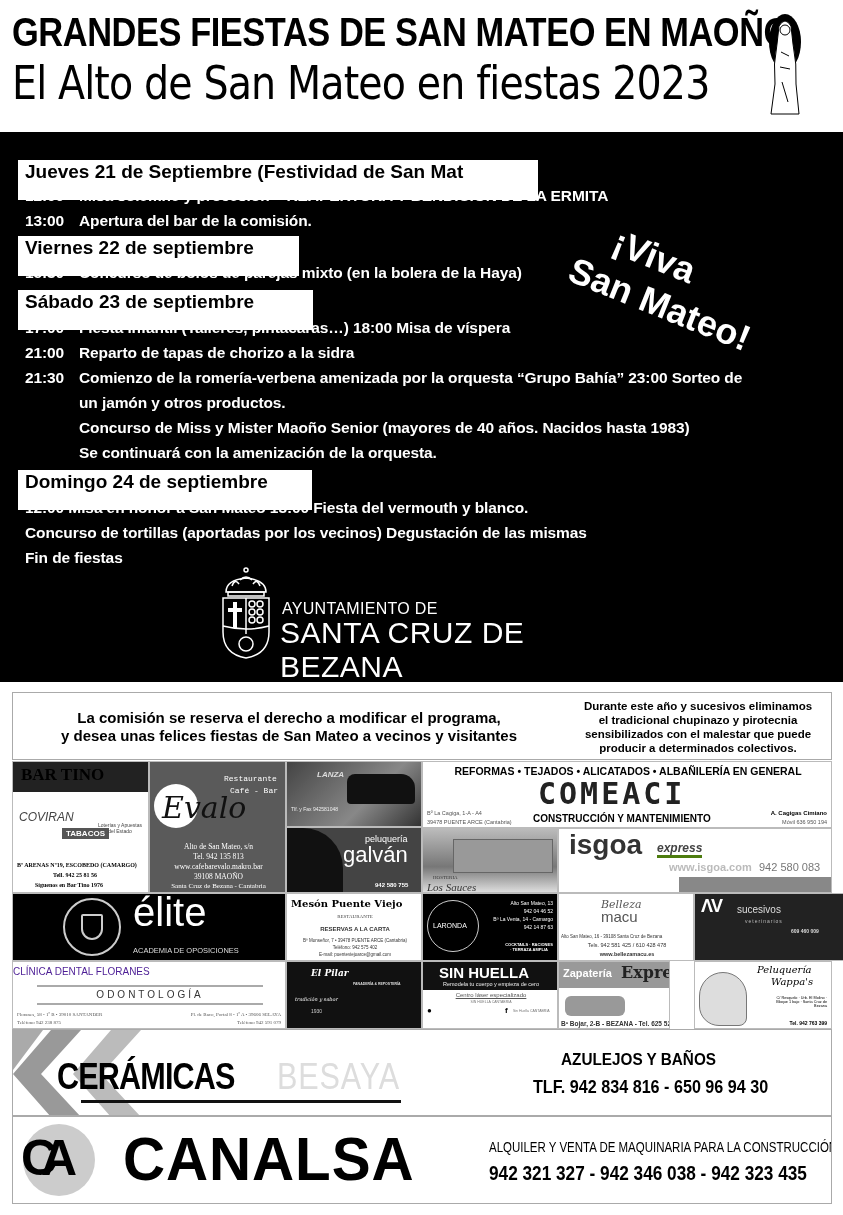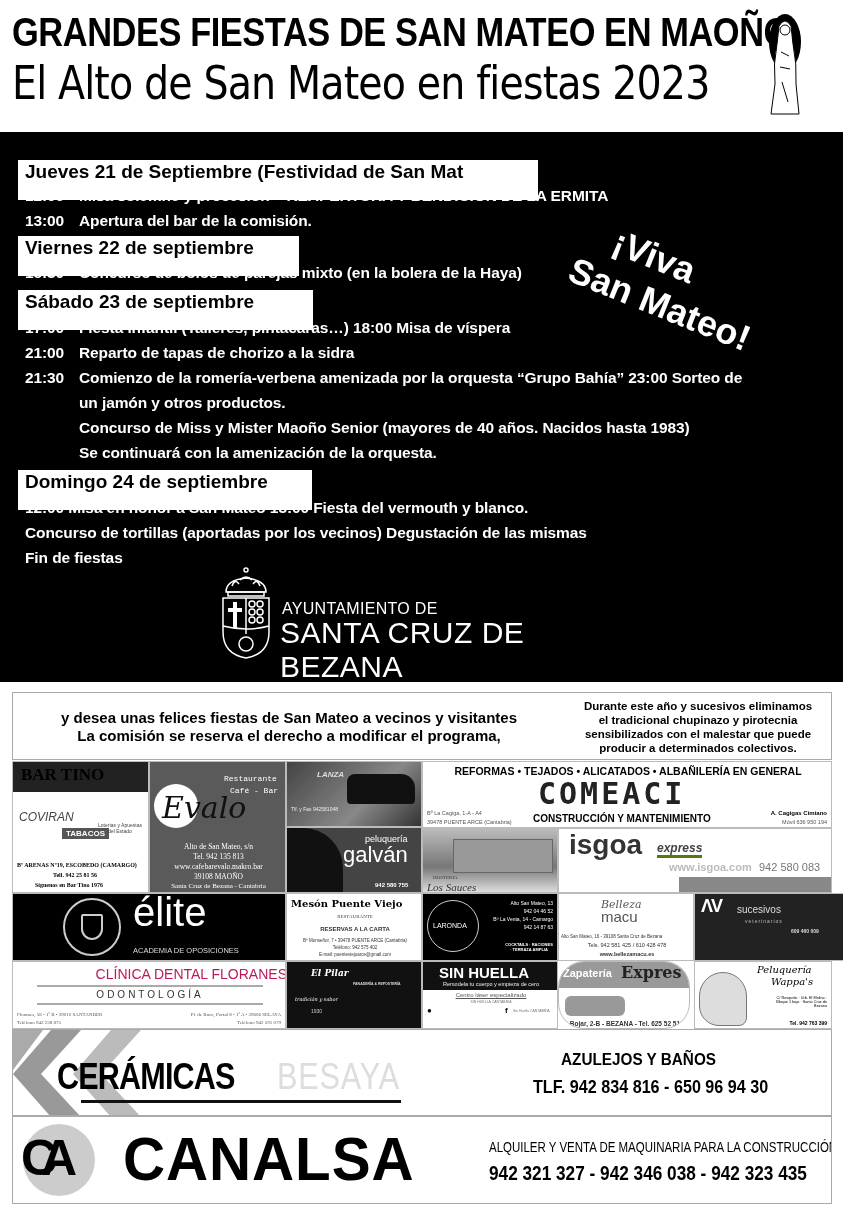--- a/index.html
+++ b/index.html
@@ -98,22 +98,22 @@
       </g>
       <path d="M15 38 h4 v6 h5 v4 h-5 v16 h-4 v-16 h-5 v-4 h5z" fill="#fff"></path>
     </svg>
     <div class="ayto-small">AYUNTAMIENTO DE</div>
     <div class="ayto-big">SANTA CRUZ DE BEZANA</div>
   </div>
 </div>
 
 <div class="notice">
   <div class="notice-main">
+    <div>La comisión se reserva el derecho a modificar el programa,</div>
     <div>y desea unas felices fiestas de San Mateo a vecinos y visitantes</div>
-    <div>La comisión se reserva el derecho a modificar el programa,</div>
   </div>
   <div class="notice-side">
     <div>Durante este año y sucesivos eliminamos</div>
     <div>el tradicional chupinazo y pirotecnia</div>
     <div>sensibilizados con el malestar que puede</div>
     <div>producir a determinados colectivos.</div>
   </div>
 </div>
 
 <div class="ad" style="left:12px; top:761px; width:137px; height:132px; background:#fff;">
@@ -211,21 +211,21 @@
 </div>
 
 <div class="ad" style="left:694px; top:893px; width:156px; height:68px; background:#222;">
   <div class="ad-text" style="left:6px; top:2px; color:#fff; font-weight:bold; font-size:18px; letter-spacing:-2px;">ΛV</div>
   <div class="ad-text" style="left:42px; top:10px; color:#ddd; font-size:10px;">sucesivos</div>
   <div class="ad-text" style="left:50px; top:24px; color:#bbb; font-size:5px; letter-spacing:1px;">veterinarios</div>
   <div class="ad-text" style="left:96px; top:34px; color:#ddd; font-weight:bold; font-size:5px;">609 460 009</div>
 </div>
 
 <div class="ad" style="left:12px; top:961px; width:274px; height:68px; background:#fff;">
-  <div class="ad-text" style="left:0; width:274px; text-align:right; top:4px; font-size:14px; color:#be185d;">CLÍNICA DENTAL FLORANES</div>
+  <div class="ad-text" style="left:0; width:274px; text-align:left; top:4px; font-size:10px; color:#4c1d95;">CLÍNICA DENTAL FLORANES</div>
   <div style="position:absolute; left:24px; top:23px; width:226px; border-top:2px solid #aaa;"></div>
   <div class="ad-text" style="left:0; width:274px; text-align:center; top:27px; font-size:10px; letter-spacing:3px; color:#333;">ODONTOLOGÍA</div>
   <div style="position:absolute; left:24px; top:41px; width:226px; border-top:2px solid #aaa;"></div>
   <div class="ad-text" style="left:4px; top:50px; font-family:'Liberation Serif',serif; font-size:5px; color:#555;">Floranes, 58 - 1º B • 39010 SANTANDER</div>
   <div class="ad-text" style="left:4px; top:58px; font-family:'Liberation Serif',serif; font-size:5px; color:#555;">Teléfono 942 238 875</div>
   <div class="ad-text" style="right:4px; top:50px; font-family:'Liberation Serif',serif; font-size:5px; color:#555;">Pl. de Baco, Portal 8 - 1º A • 39606 SELAYA</div>
   <div class="ad-text" style="right:4px; top:58px; font-family:'Liberation Serif',serif; font-size:5px; color:#555;">Teléfono 942 591 079</div>
 </div>
 
 <div class="ad" style="left:286px; top:961px; width:136px; height:68px; background:#111;">
@@ -239,21 +239,21 @@
   <div style="position:absolute; left:0; top:0; width:136px; height:28px; background:#111;"></div>
   <div class="ad-text" style="left:16px; top:2px; color:#fff; font-weight:bold; font-size:15px;">SIN HUELLA</div>
   <div class="ad-text" style="left:0; width:136px; text-align:center; top:19px; color:#eee; font-size:5.5px;">Remodela tu cuerpo y empieza de cero</div>
   <div class="ad-text" style="left:0; width:136px; text-align:center; top:30px; color:#555; font-size:6px; text-decoration:underline;">Centro láser especializado</div>
   <div class="ad-text" style="left:0; width:136px; text-align:center; top:38px; color:#777; font-size:3.5px;">SIN HUELLA CANTABRIA</div>
   <div class="ad-text" style="left:4px; top:44px; font-size:8px;">●</div>
   <div class="ad-text" style="left:82px; top:44px; font-weight:bold; font-size:8px;">f</div>
   <div class="ad-text" style="left:90px; top:47px; color:#777; font-size:3.5px;">Sin Huella CANTABRIA</div>
 </div>
 
-<div class="ad" style="left:558px; top:961px; width:132px; height:68px; background:#fff;border-radius:26px;">
+<div class="ad" style="left:558px; top:961px; width:112px; height:68px; background:#fff;">
   <div style="position:absolute; left:0; top:0; width:136px; height:26px; background:#999;"></div>
   <div class="ad-text" style="left:4px; top:5px; color:#fff; font-weight:bold; font-size:11px;">Zapatería</div>
   <div class="ad-text" style="left:62px; top:1px; color:#222; font-family:'DejaVu Serif',serif; font-weight:bold; font-size:16px;">Expres</div>
   <div style="position:absolute; left:6px; top:34px; width:60px; height:20px; background:#999; border-radius:6px;"></div>
   <div class="ad-text" style="left:2px; top:58px; font-weight:bold; font-size:6.5px; color:#333;">Bº Bojar, 2-B - BEZANA - Tel. 625 52 51 96</div>
 </div>
 
 <div class="ad" style="left:694px; top:961px; width:138px; height:68px; background:#fff;">
   <div style="position:absolute; left:4px; top:10px; width:48px; height:54px; border:1px solid #777; border-radius:24px 24px 8px 20px; background:#ddd;"></div>
   <div class="ad-text" style="left:62px; top:2px; font-family:'DejaVu Serif',serif; font-style:italic; font-size:10px;">Peluquería</div>

